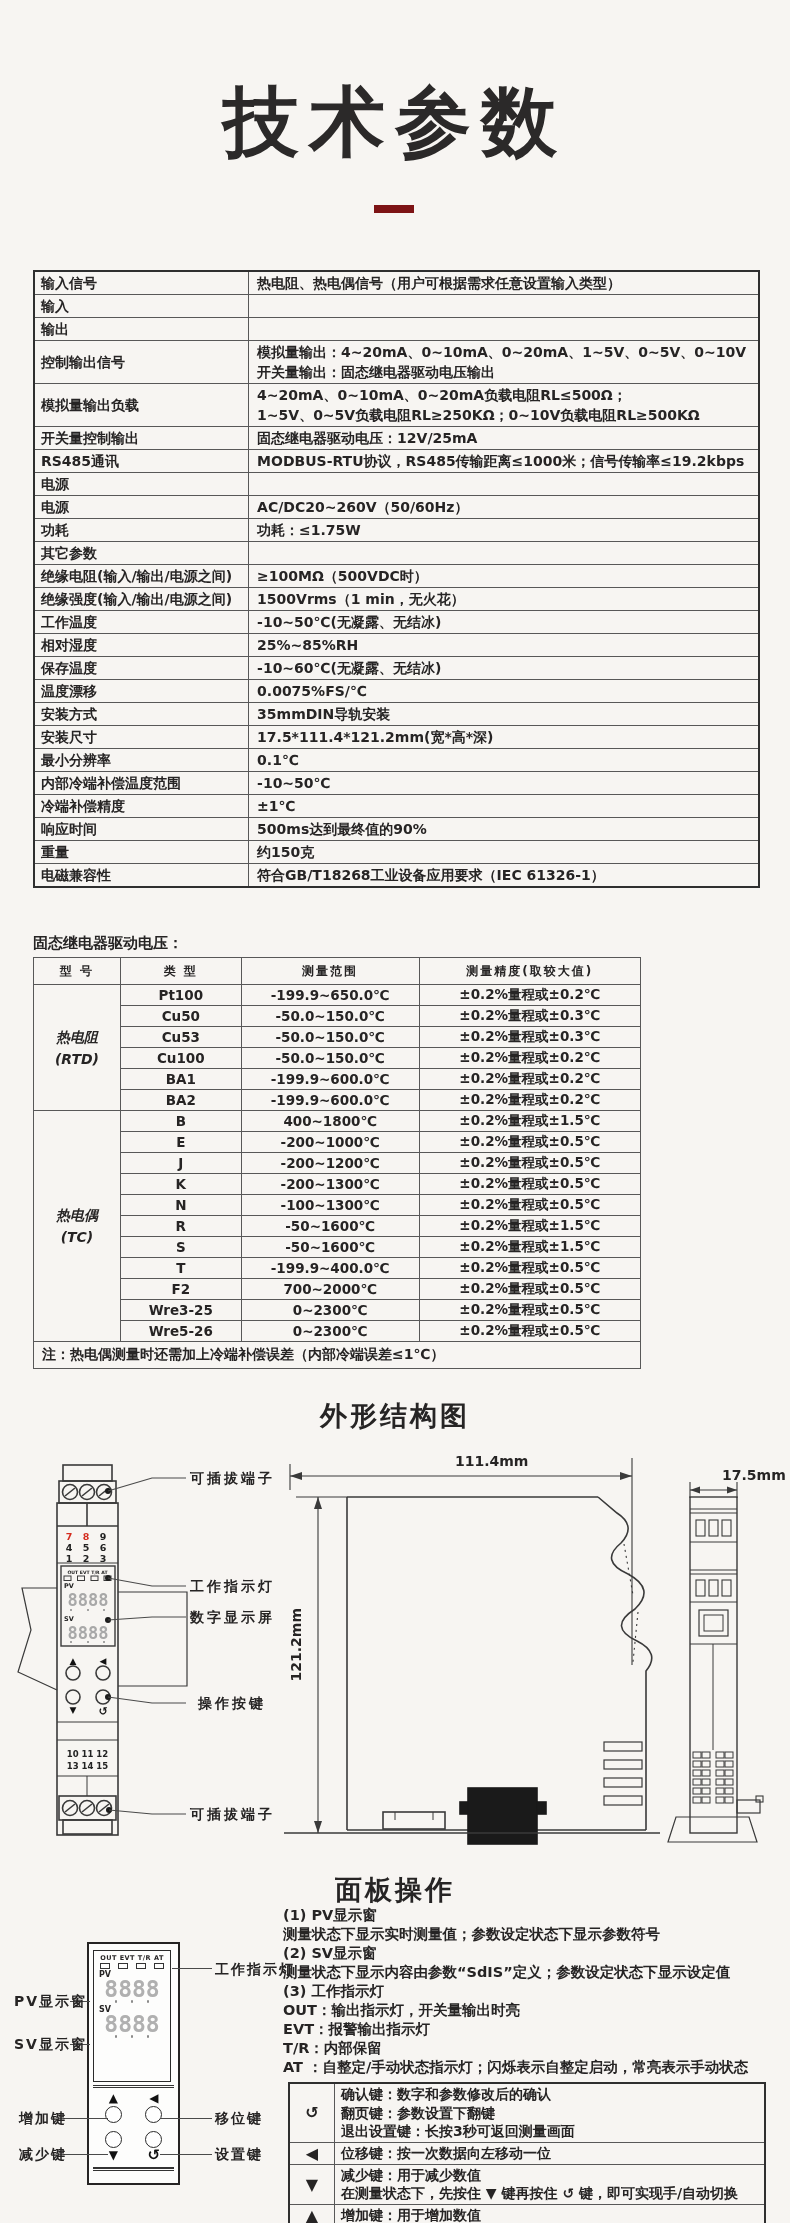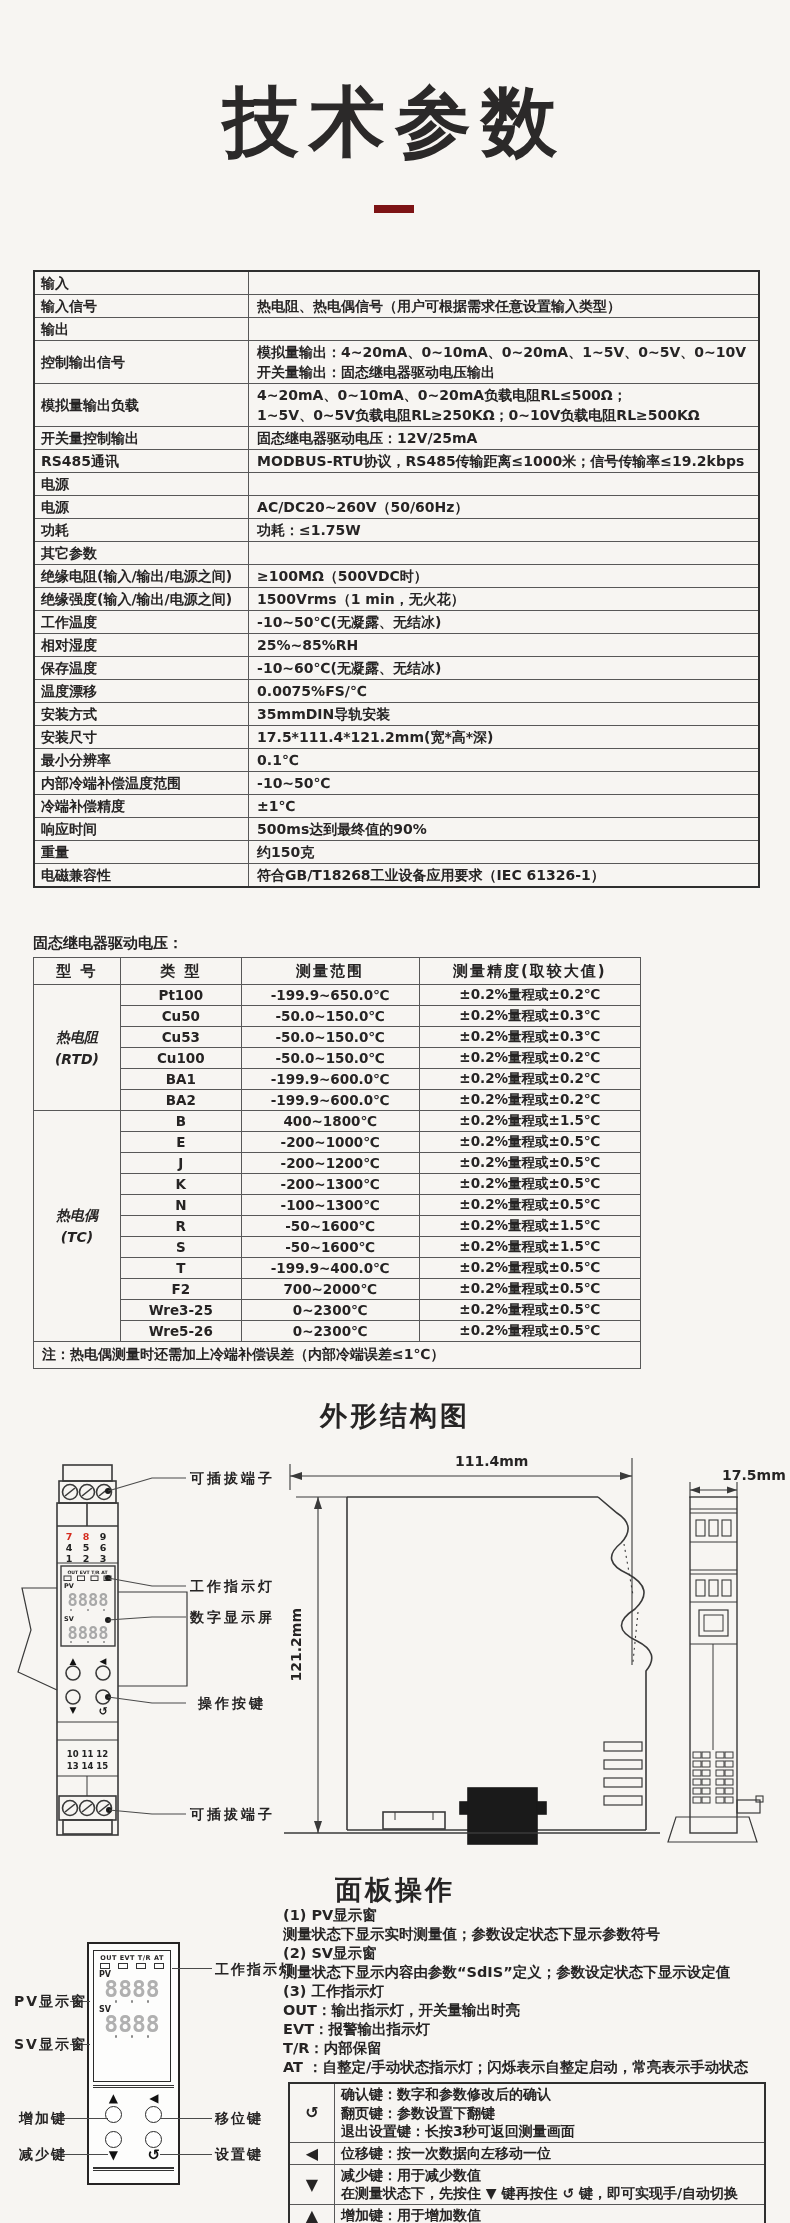--- a/index.html
+++ b/index.html
@@ -13,21 +13,21 @@
   table{border-collapse:collapse;}
   .spec-table{position:absolute;top:270px;left:33px;width:727px;border:2px solid #2f2f2f;background:transparent;}
   .spec-table td{border:1px solid #585858;font-weight:700;vertical-align:middle;}
   .spec-table .c-label{width:212px;font-size:14px;padding:1px 6px;line-height:20px;}
   .spec-table .c-value{width:515px;font-size:14px;padding:1px 8px;line-height:20px;white-space:pre-line;}
   .spec-table tr{height:22px;}
   
   .types-caption{position:absolute;top:934px;left:33px;font-size:15px;font-weight:800;}
   .types-table{position:absolute;top:957px;left:33px;width:608px;border:1.5px solid #2f2f2f;}
   .types-table th,.types-table td{border:1px solid #585858;font-weight:700;text-align:center;}
-  .types-table th{font-size:15px;height:24px;letter-spacing:2px;}
+  .types-table th{font-size:12px;height:24px;letter-spacing:2px;}
   .types-table td{font-size:13.5px;height:20px;padding:0 4px;}
   .types-table .c-group{white-space:pre-line;font-size:14px;line-height:22px;font-style:italic;}
   .types-table .c-note{text-align:left;padding:2px 8px;font-size:14px;height:22px;}
   .types-table col.cg{width:87px}.types-table col.ct{width:121px}
   .types-table col.cr{width:178px}.types-table col.cp{width:222px}
   
   .section-title{position:absolute;left:0;width:790px;text-align:center;font-size:27px;font-weight:900;letter-spacing:3px;}
   
   .structure-svg{position:absolute;top:1430px;left:0;}
   .callout{position:absolute;font-size:14px;font-weight:800;letter-spacing:3px;white-space:nowrap;}
@@ -69,26 +69,26 @@
 <body>
 
 <div class="page">
 
   <div class="doc-title">技术参数</div>
   <div class="title-underline"></div>
 
   <table class="spec-table">
     <tbody>
         <tr>
+          <td class="c-label">输入信号</td>
+          <td class="c-value">热电阻、热电偶信号（用户可根据需求任意设置输入类型）</td>
+        </tr>
+        <tr>
           <td class="c-label">输入</td>
           <td class="c-value"></td>
-        </tr>
-        <tr>
-          <td class="c-label">输入信号</td>
-          <td class="c-value">热电阻、热电偶信号（用户可根据需求任意设置输入类型）</td>
         </tr>
         <tr>
           <td class="c-label">输出</td>
           <td class="c-value"></td>
         </tr>
         <tr>
           <td class="c-label">控制输出信号</td>
           <td class="c-value">模拟量输出：4~20mA、0~10mA、0~20mA、1~5V、0~5V、0~10V
 开关量输出：固态继电器驱动电压输出</td>
         </tr>

